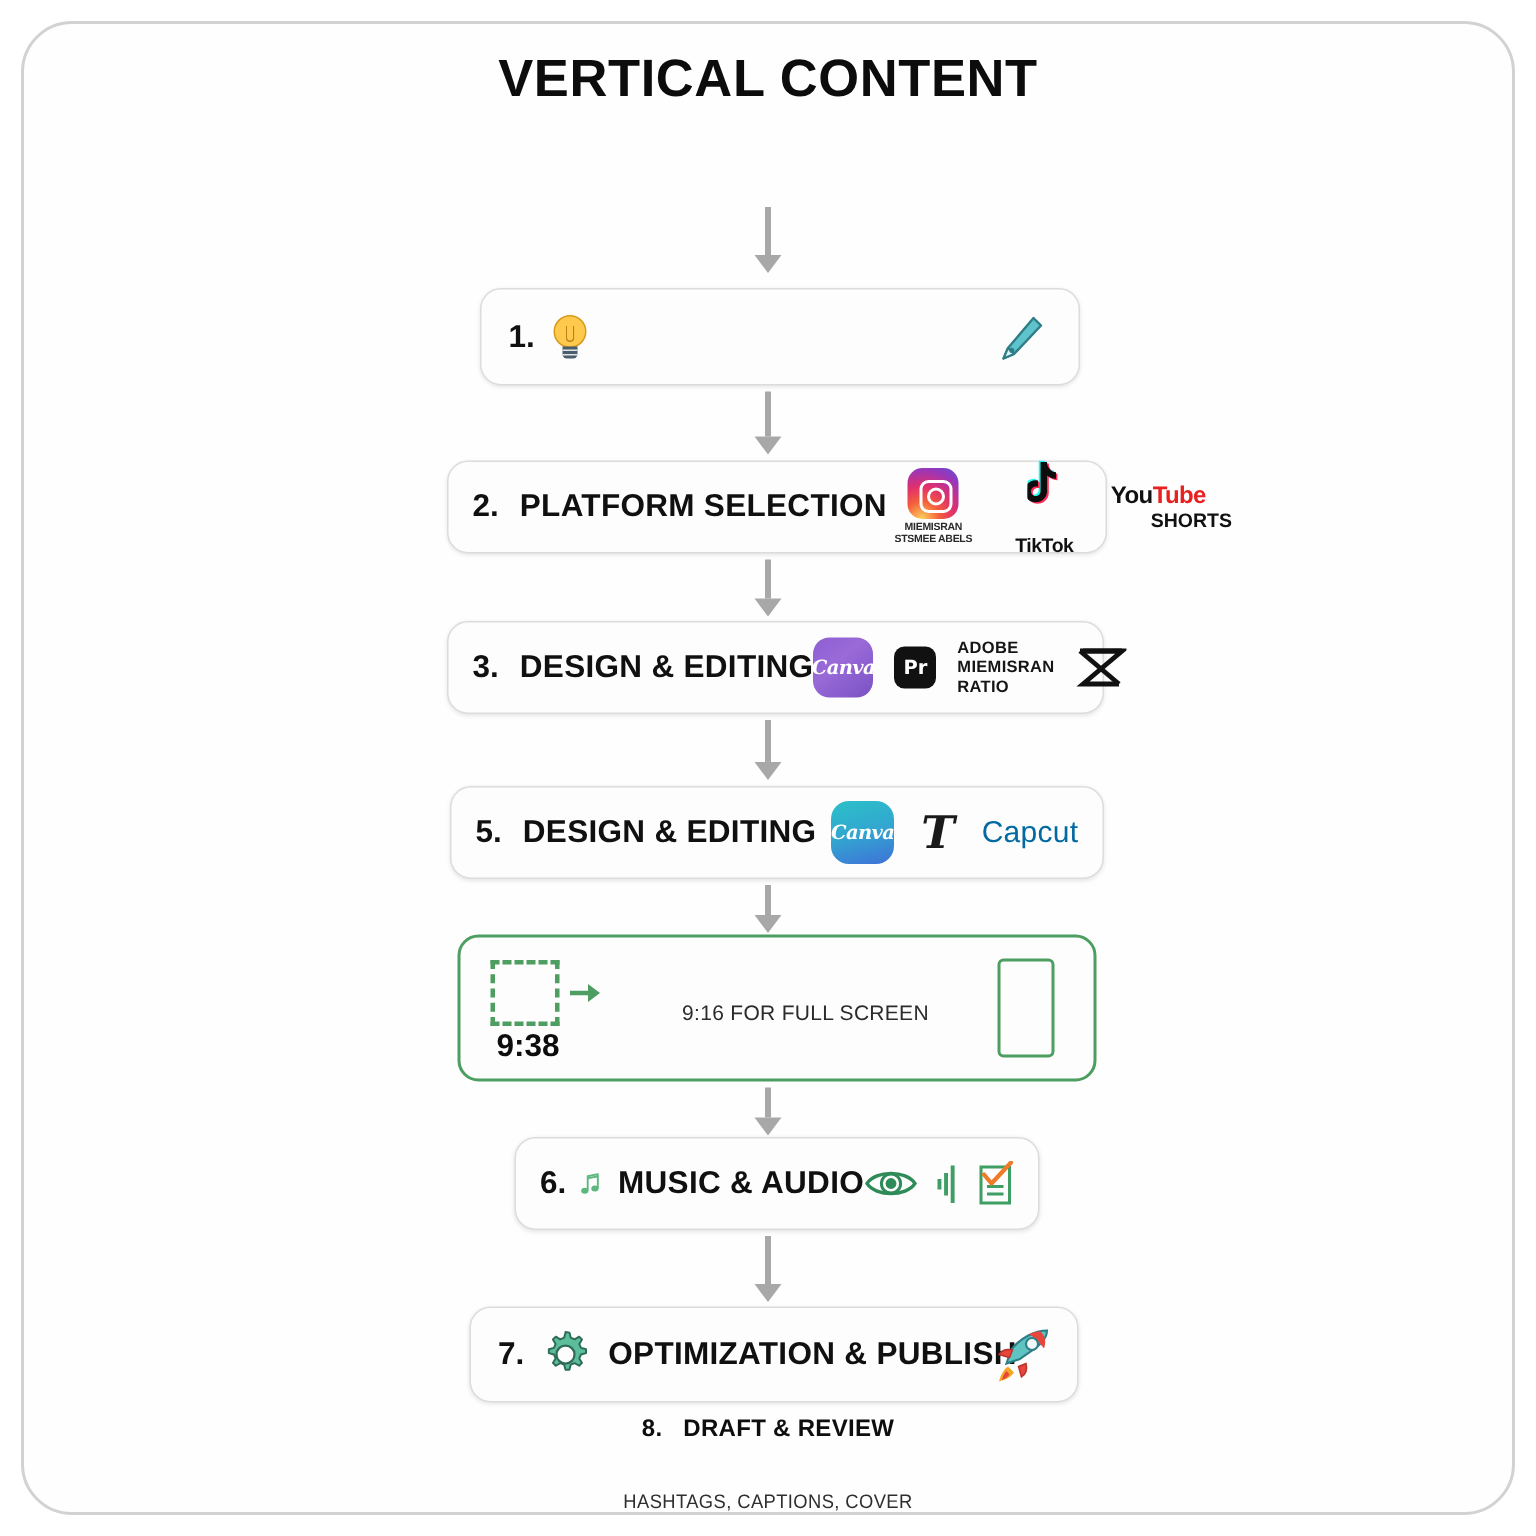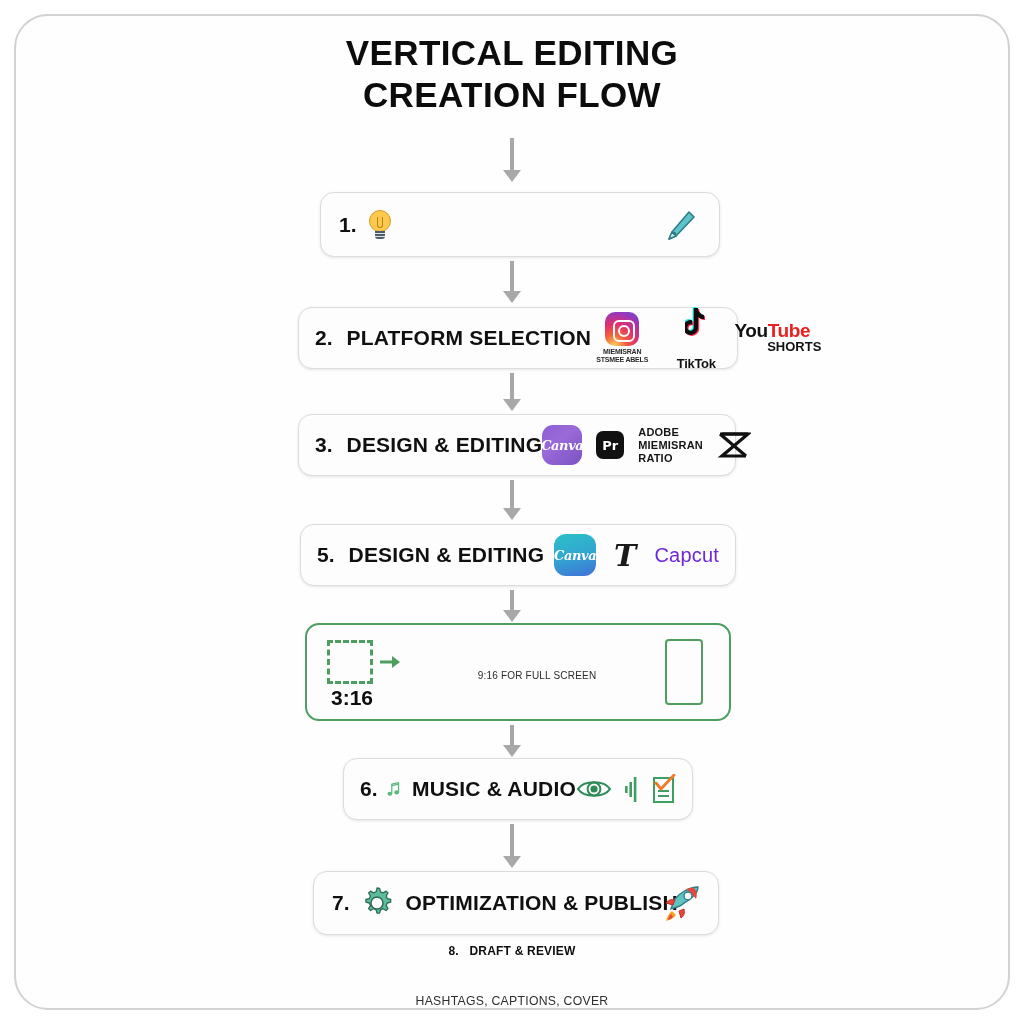--- a/index.html
+++ b/index.html
@@ -125,21 +125,21 @@
     text-align: center; line-height: 8px; letter-spacing: -0.2px;
     filter: blur(0.35px);
   }
   .tt-wrap { display: flex; flex-direction: column; align-items: center; width: 58px; }
   .tt-icon { position: relative; width: 32px; height: 34px; }
   .ttshape {
     position:absolute; width: 20px; height: 30px; left: 5px; top: 2px;
   }
   .tt-text { margin-top: 17px; font-size: 13px; font-weight: bold; color: #111; letter-spacing: -0.3px; }
   .yt-wrap { display: flex; flex-direction: column; align-items: center; width: 66px; }
-  .yt1 { font-size: 19px; font-weight: bold; color: #111; letter-spacing: -0.4px; line-height: 17px; text-align: center; }
+  .yt1 { font-size: 16px; font-weight: bold; color: #111; letter-spacing: -0.4px; line-height: 17px; text-align: center; }
   .yt1 .red { color: #e8201f; }
   .yt2 { font-size: 13px; font-weight: bold; color: #111; letter-spacing: 0px; line-height: 15px; margin-left: 44px; }
 
   
   #step3 { left: 282px; top: 398px; width: 438px; height: 62px; padding: 0 16px; }
   #step3 .num { margin-right: 14px; }
   .canva-purple {
     width: 40px; height: 40px; border-radius: 11px;
     background: linear-gradient(140deg, #8d5fd3 0%, #9a6ad8 40%, #7a52c4 100%);
     display: flex; align-items: center; justify-content: center;
@@ -161,39 +161,39 @@
   .adobe-text {
     font-size: 11px; font-weight: bold; color: #151515; line-height: 13px;
     letter-spacing: 0.2px;
   }
   .capcut-x { width: 34px; height: 30px; }
 
   
   #step5 { left: 284px; top: 508px; width: 436px; height: 62px; padding: 0 16px; }
   #step5 .num { margin-right: 14px; }
   .tglyph { font-family: "DejaVu Serif", serif; font-size: 30px; font-weight: bold; color: #1a1a1a; font-style: italic; }
-  .capcut-word { font-size: 20px; color: #6d28d9; letter-spacing: 0.2px; }
+  .capcut-word { font-size: 20px; color: #0369a1; letter-spacing: 0.2px; }
 
   
   #step4 { left: 289px; top: 607px; width: 426px; height: 98px; padding: 0 14px; }
   #crop { position: relative; width: 88px; height: 72px; flex: 0 0 auto; }
   #crop .dash {
     position: absolute; left: 6px; top: 4px; width: 46px; height: 44px;
     border: 3px dashed #4d9e60;
   }
   #crop .caret {
     position: absolute; left: 58px; top: 18px; width: 24px; height: 16px;
   }
   #crop .ratio {
     position: absolute; left: 2px; top: 50px; width: 58px;
     text-align: center; font-size: 21px; font-weight: bold; color: #0d0d0d;
   }
   #step4 .txtcol { flex: 1; text-align: center; }
   #step4 .t1 { font-size: 22px; font-weight: bold; color: #111; line-height: 26px; }
-  #step4 .t2 { font-size: 10px; color: #2b2b2b; margin-top: 6px; letter-spacing: 0.2px; }
+  #step4 .t2 { font-size: 14px; color: #2b2b2b; margin-top: 6px; letter-spacing: 0.2px; }
   #phone {
     width: 38px; height: 66px; border: 2.5px solid #4d9e60; border-radius: 4px;
     margin-right: 12px; flex: 0 0 auto;
   }
 
   
   #step6 { left: 327px; top: 742px; width: 350px; height: 62px; padding: 0 16px; }
   #step6 .num { margin-right: 8px; }
   .mnote { width: 30px; height: 32px; margin-right: 12px; }
   .eye { width: 36px; height: 24px; }
@@ -202,38 +202,37 @@
 
   
   #step7 { left: 297px; top: 855px; width: 406px; height: 64px; padding: 0 18px; }
   #step7 .num { margin-right: 10px; }
   .gear { width: 34px; height: 34px; margin-right: 12px; }
   .rocket { width: 40px; height: 40px; position: absolute; right: 16px; top: 50%; margin-top: -20px; }
 
   
   #step8 {
     position: absolute; left: 0; top: 928px; width: 100%;
-    text-align: center; font-size: 12px; font-weight: bold; color: #0e0e0e;
+    text-align: center; font-size: 16px; font-weight: bold; color: #0e0e0e;
     letter-spacing: 0.2px;
   }
   #footer {
     position: absolute; left: 0; top: 977px; width: 100%;
     text-align: center; font-size: 13px; color: #2e2e2e;
     letter-spacing: 0.3px;
     transform: scaleX(0.94);
   }
 </style>
 </head>
 <body>
 
 <div id="frame">
 
   <div class="title">
-    <span>VERTICAL EDITING</span>
-    <span class="l2">CREATION FLOW</span>
+    <span>VERTICAL CONTENT</span>
   </div>
 
   <div class="arrow" style="top:122px;height:44px;">
     <div class="stem" style="height:32px;"></div>
       <div class="head"></div>
   </div>
 
   <div class="box" id="step1">
     <span class="num">1.</span>
     <span id="bulb">
@@ -331,21 +330,21 @@
       <div class="head"></div>
   </div>
 
   <div class="box green" id="step4">
     <span id="crop">
       <span class="dash"></span>
       <svg class="caret" viewBox="0 0 24 16">
         <path d="M1 8 H15" stroke="#4d9e60" stroke-width="3" fill="none"></path>
         <path d="M13 2 L21 8 L13 14 Z" fill="#4d9e60"></path>
       </svg>
-      <span class="ratio">3:16</span>
+      <span class="ratio">9:38</span>
     </span>
     <span class="txtcol">
       <span class="t2" style="display:block;">9:16 FOR FULL SCREEN</span>
     </span>
     <span id="phone"></span>
   </div>
 
   <div class="arrow" style="top:709px;height:32px;">
     <div class="stem" style="height:20px;"></div>
       <div class="head"></div>

